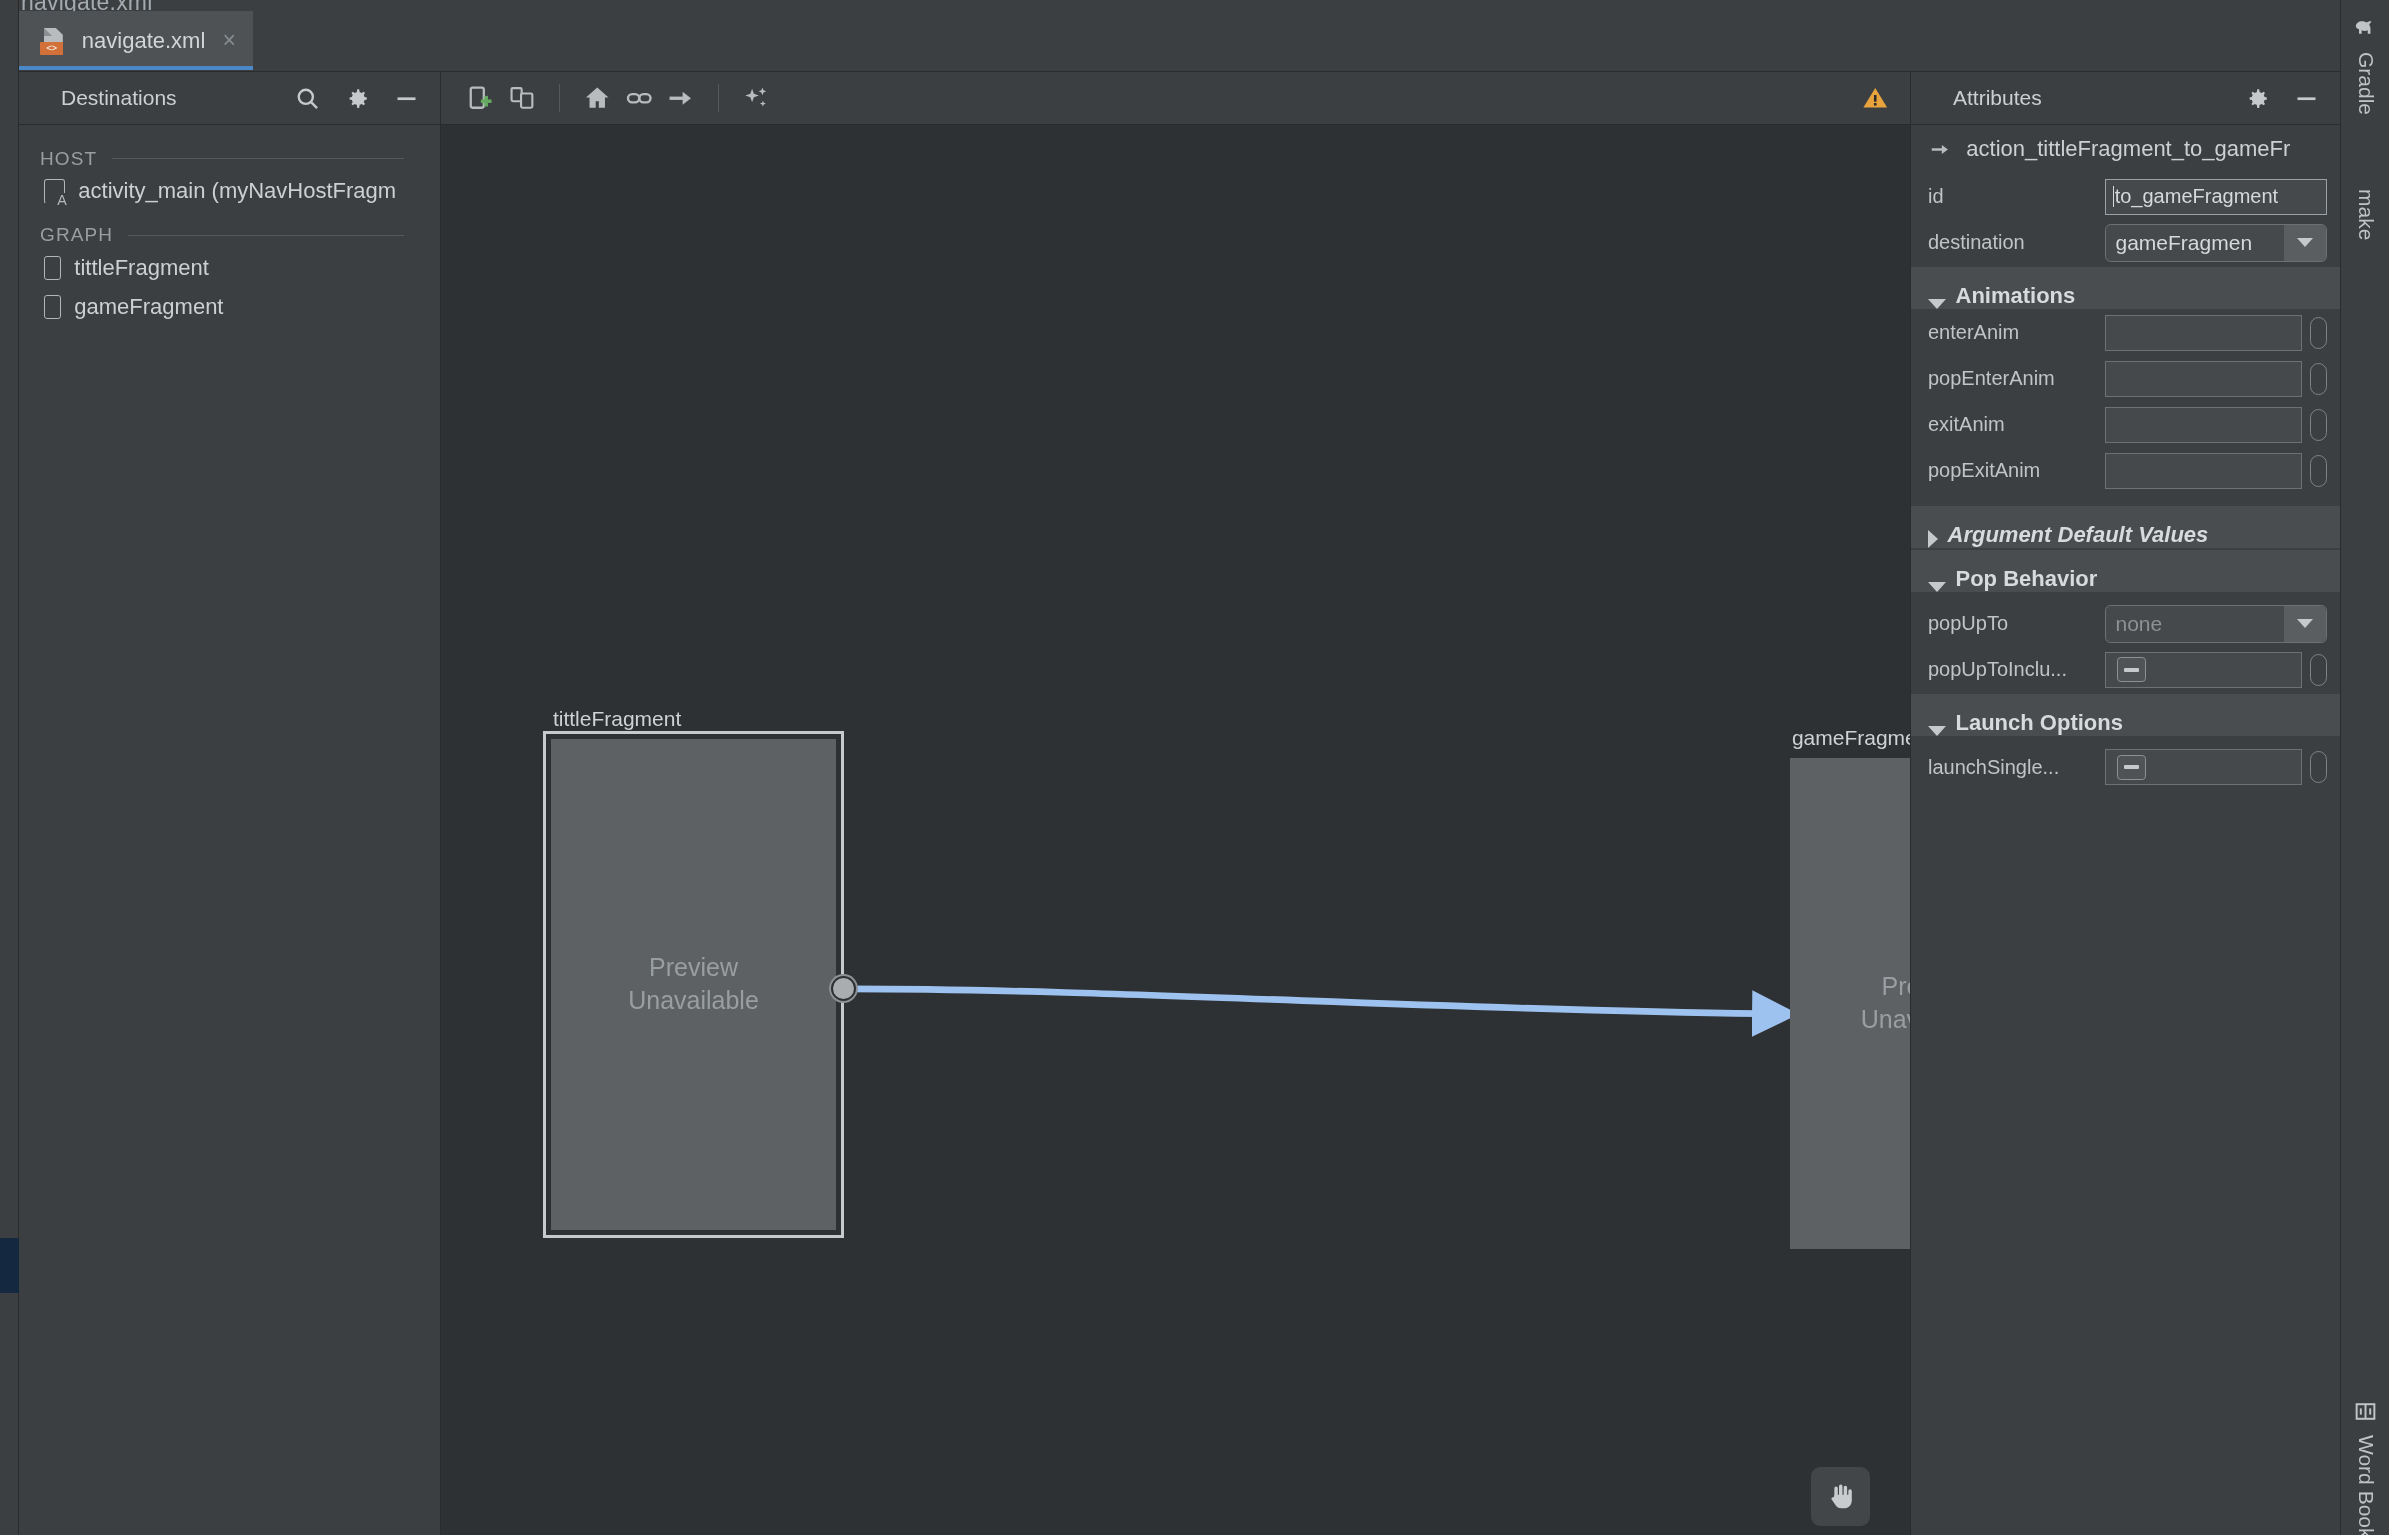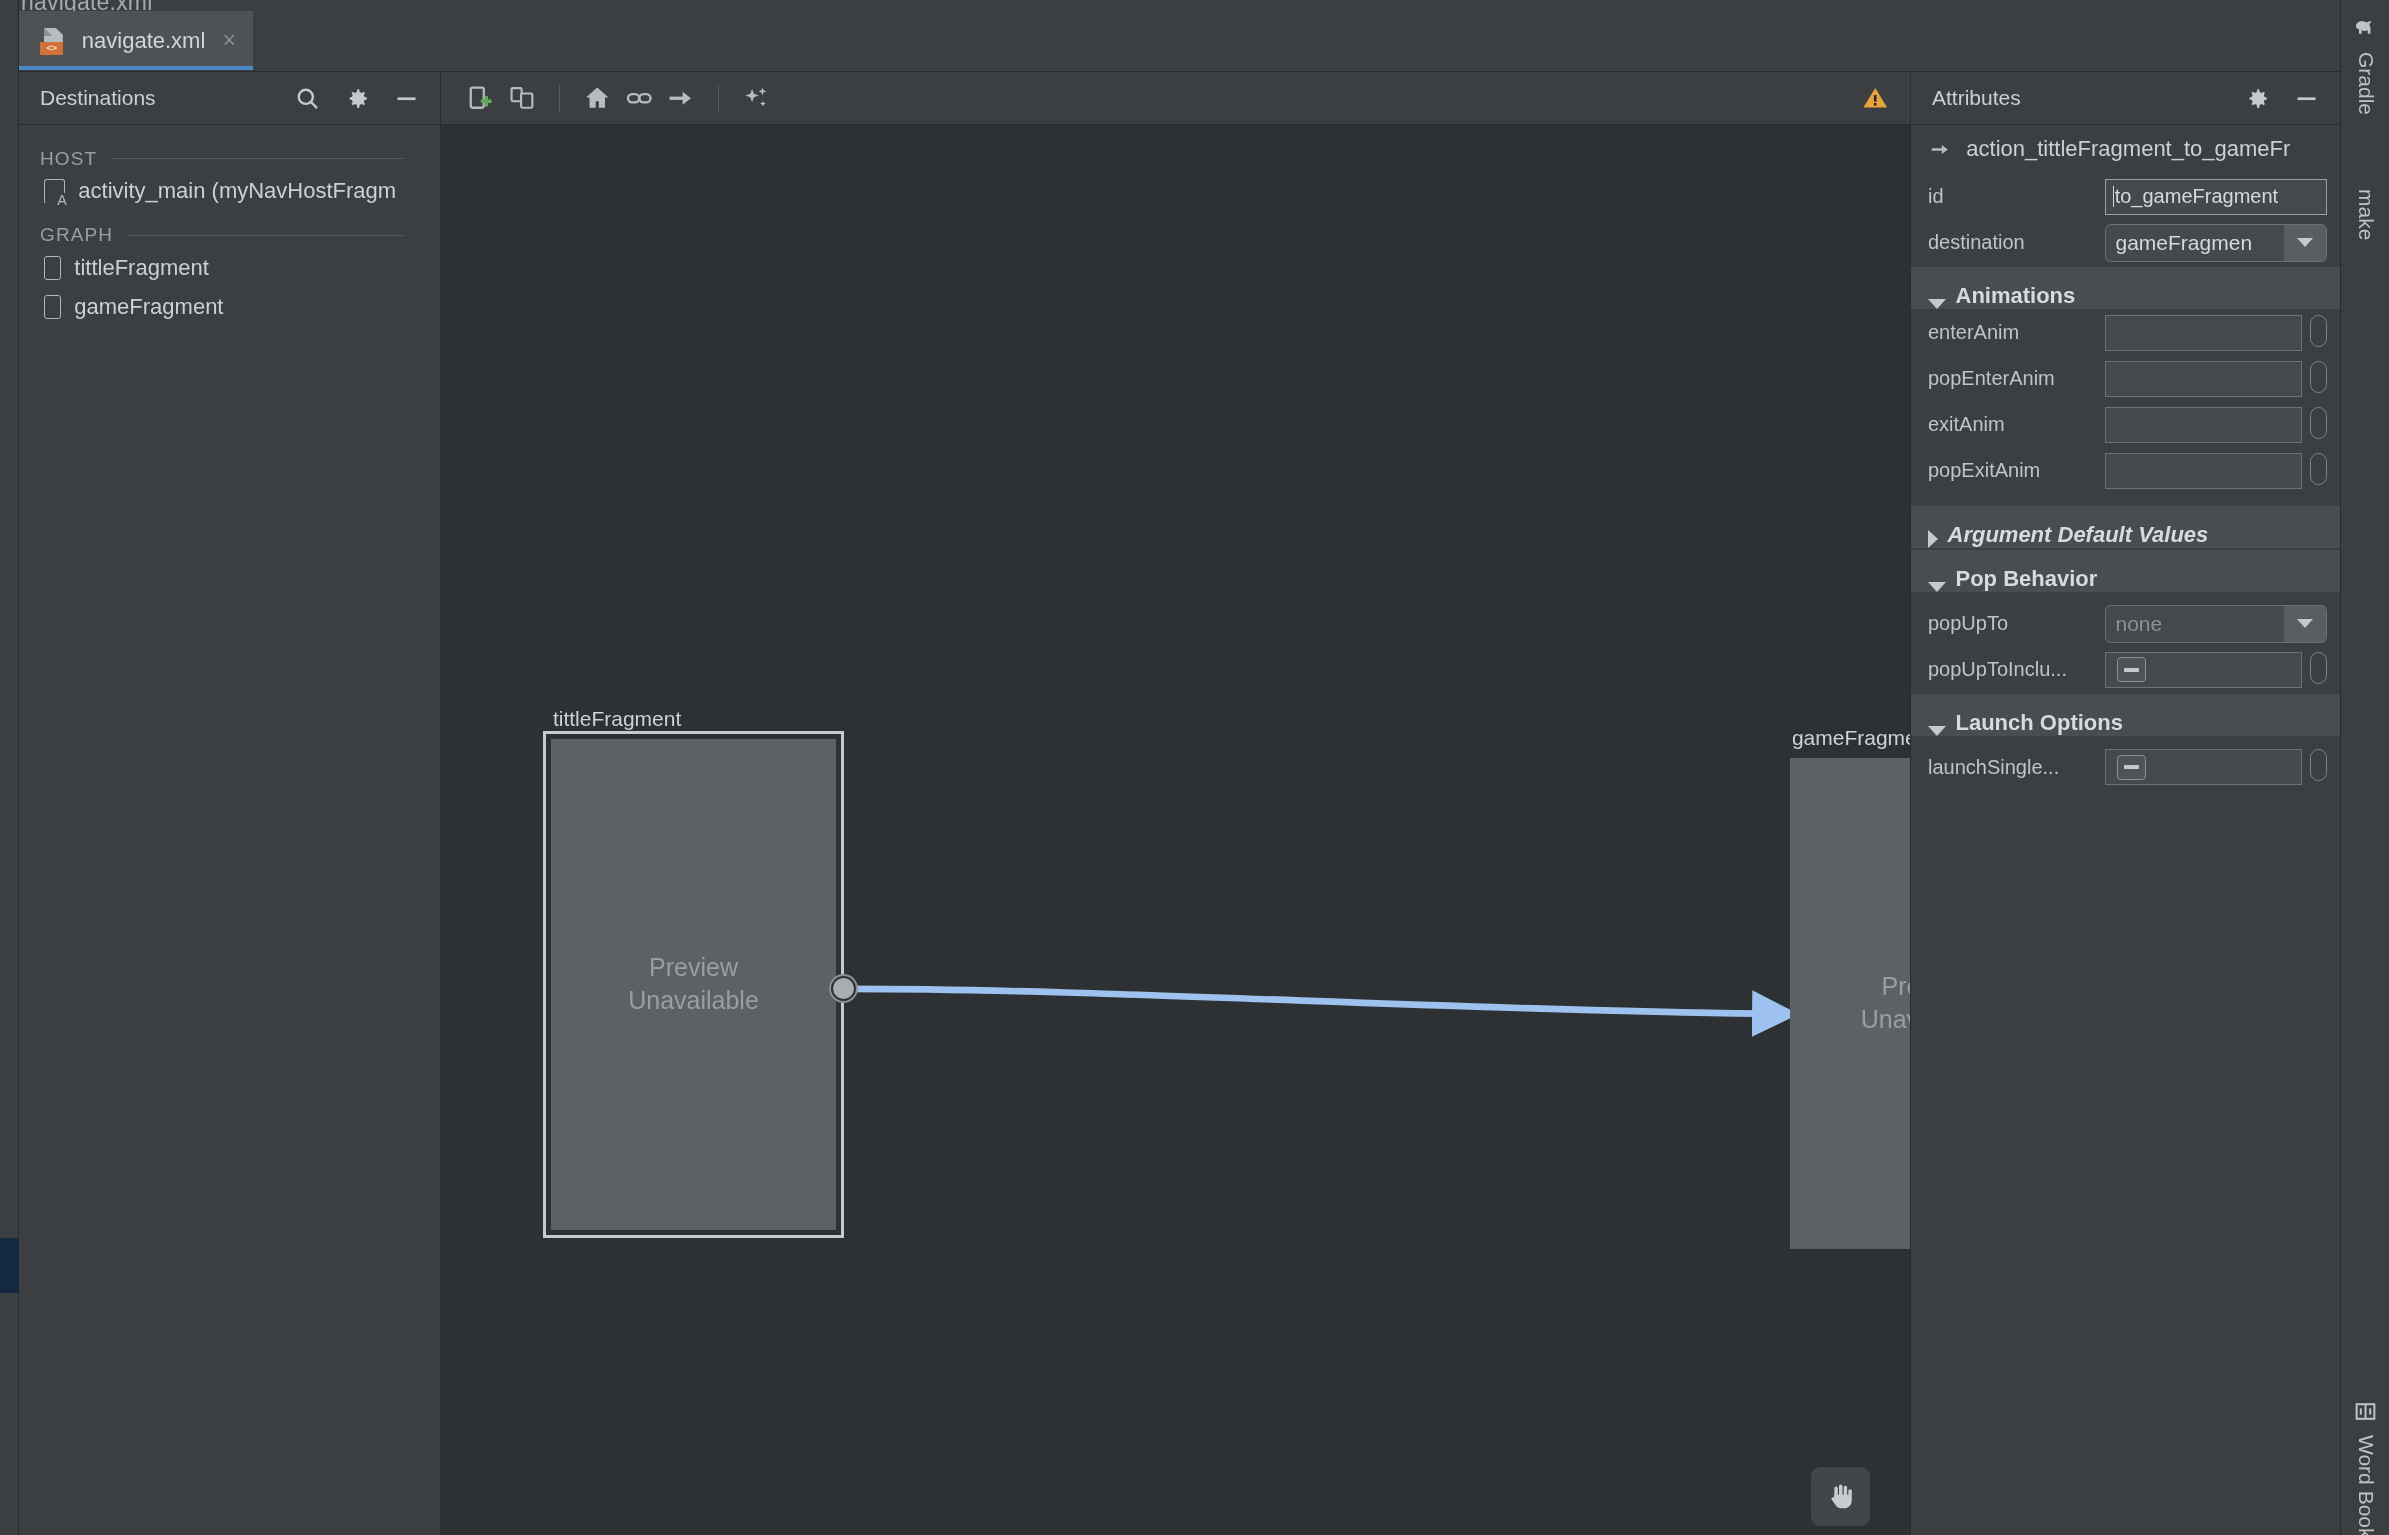--- a/index.html
+++ b/index.html
@@ -116,21 +116,21 @@
   
   .dest-panel {
     width: 422px; height: 100%; background: #3c3f41;
     border-right: 1px solid #2b2b2b; display: flex; flex-direction: column;
   }
   .panel-head {
     height: 53px; flex: none; display: flex; align-items: center;
     padding: 0 19px 0 21px; background: #3c3f41;
     border-bottom: 1px solid #2b2b2b;
   }
-  .panel-head .title { color: #cdd0d3; font-size: 21px; flex: 1; }
+  .panel-head .title { color: #cdd0d3; font-size: 21px; flex: 1; margin-left: 21px; }
   .panel-head .acts { display: flex; align-items: center; gap: 21px; }
   .iconbtn {
     display: flex; align-items: center; justify-content: center;
     width: 28.5px; height: 28.5px;
   }
   .dest-body { flex: 1; background: #3c3f41; padding-top: 9.5px; }
   .group {
     display: flex; align-items: center; gap: 15px;
     padding: 13.3px 36px 1.9px 21px;
   }
@@ -208,21 +208,21 @@
   }
   .attr-title-row .txt { color: #ccd0d3; font-size: 22px; }
   .attr-row {
     display: flex; align-items: center; gap: 13px;
     padding: 4.8px 13.3px 4.8px 17px; height: 46px;
   }
   .attr-row .name {
     color: #c0c4c7; font-size: 20px; white-space: nowrap;
     overflow: hidden; flex: none; width: 164px;
   }
-  .attr-row .ctl { flex: 1; display: flex; align-items: flex-start; gap: 7.6px; }
+  .attr-row .ctl { flex: 1; display: flex; align-items: center; gap: 7.6px; }
   .field {
     flex: 1; height: 36px; background: #45494b;
     border: 1px solid #6d7174; color: #d6d9dc;
     font-size: 20px; padding: 0 6.7px; display: flex; align-items: center;
     white-space: nowrap; overflow: hidden;
   }
   .field.focused { border-color: #9aa0a4; }
   .caret {
     display: inline-block; width: 1px; height: 21px;
     background: #d6d9dc; margin-right: 1px;

